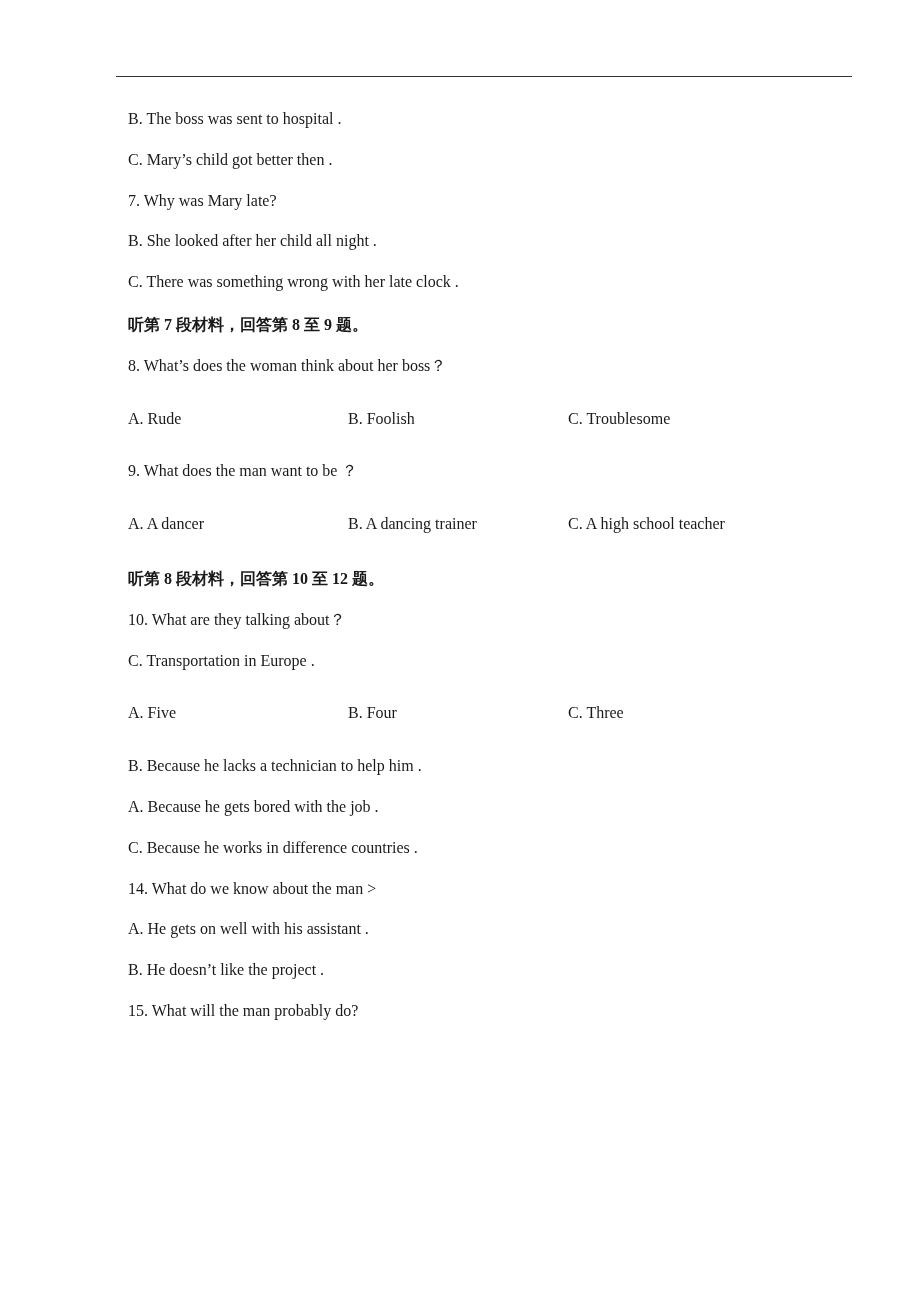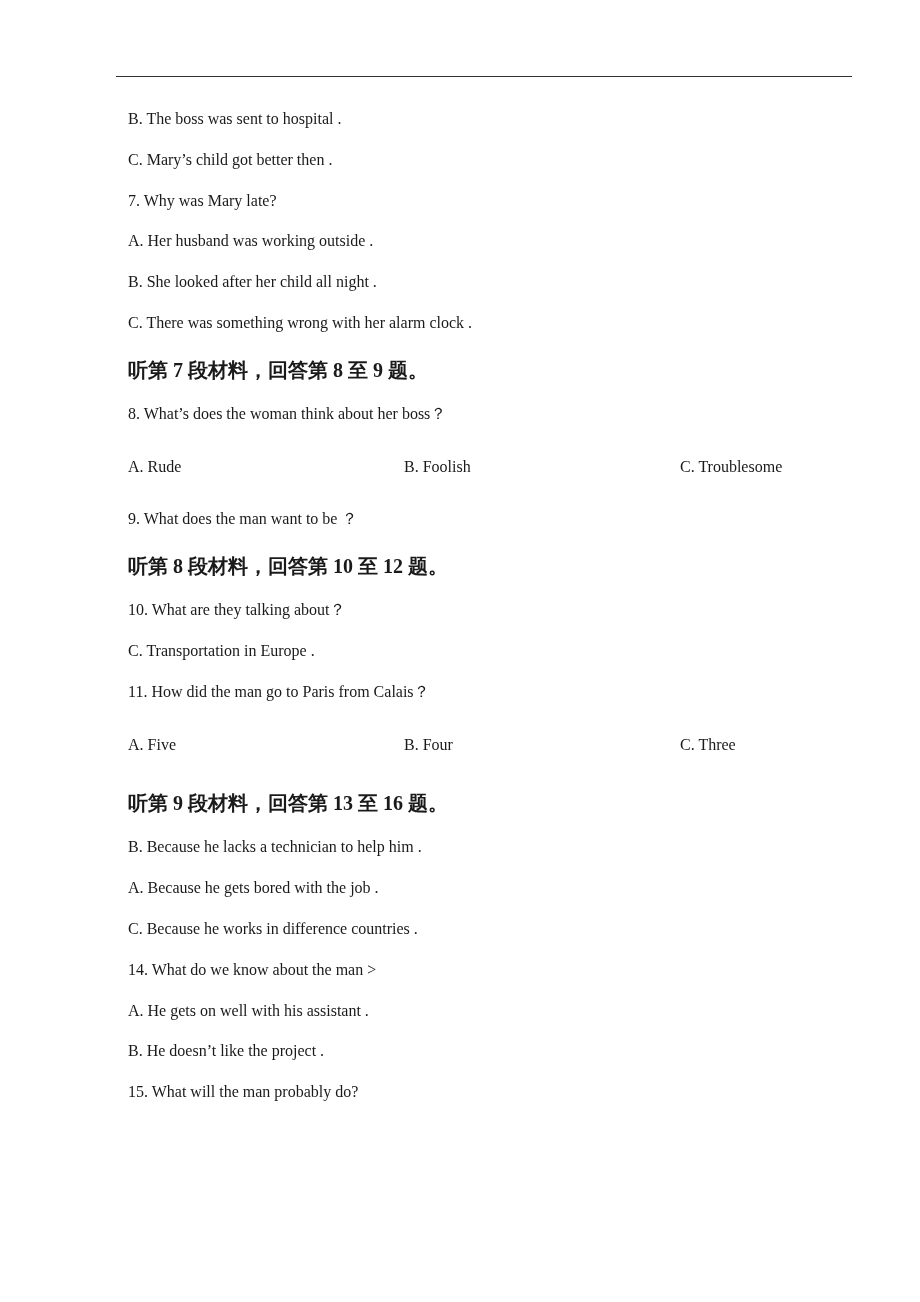--- a/index.html
+++ b/index.html
@@ -28,66 +28,68 @@
       line-height: 1.8;
     }
 
     .line {
       margin-bottom: 10px;
       font-size: 16px;
     }
 
     .section-header {
       font-weight: bold;
-      font-size: 20px;
+      font-size: 16px;
       margin-top: 14px;
       margin-bottom: 10px;
     }
 
     .options-row {
       display: flex;
-      gap: 92px;
+      gap: 36px;
       margin-bottom: 10px;
       margin-left: 0;
     }
 
     .option {
       min-width: 160px;
     }
   </style>
 </head>
 <body>
 
 <div class="top-line"></div>
 
 <div class="content-block">
 <div class="line">B. The boss was sent to hospital .</div>
     <div class="line">C. Mary’s child got better then .</div>
     <div class="line">7. Why was Mary late?</div>
-    <div class="line">A. Her husband was working outside .</div>
     <div class="line">B. She looked after her child all night .</div>
-    <div class="line">C. There was something wrong with her alarm clock .</div>
+    <div class="line">C. There was something wrong with her late clock .</div>
     <div class="section-header">听第 7 段材料，回答第 8 至 9 题。</div>
     <div class="line">8. What’s does the woman think about her boss？</div>
     <div class="options-row">
       <span class="option">A. Rude</span>
       <span class="option">B. Foolish</span>
       <span class="option">C. Troublesome</span>
     </div>
     <div class="line">9. What does the man want to be ？</div>
+    <div class="options-row">
+      <span class="option">A. A dancer</span>
+      <span class="option">B. A dancing trainer</span>
+      <span class="option">C. A high school teacher</span>
+    </div>
     <div class="section-header">听第 8 段材料，回答第 10 至 12 题。</div>
     <div class="line">10. What are they talking about？</div>
     <div class="line">C. Transportation in Europe .</div>
-    <div class="line">11. How did the man go to Paris from Calais？</div>
     <div class="options-row">
       <span class="option">A. Five</span>
       <span class="option">B. Four</span>
       <span class="option">C. Three</span>
     </div>
-    <div class="section-header">听第 9 段材料，回答第 13 至 16 题。</div>
     <div class="line">B. Because he lacks a technician to help him .</div>
     <div class="line">A. Because he gets bored with the job .</div>
     <div class="line">C. Because he works in difference countries .</div>
     <div class="line">14. What do we know about the man &gt;</div>
     <div class="line">A. He gets on well with his assistant .</div>
     <div class="line">B. He doesn’t like the project .</div>
     <div class="line">15. What will the man probably do?</div>
   </div>
 
 </body></html>

